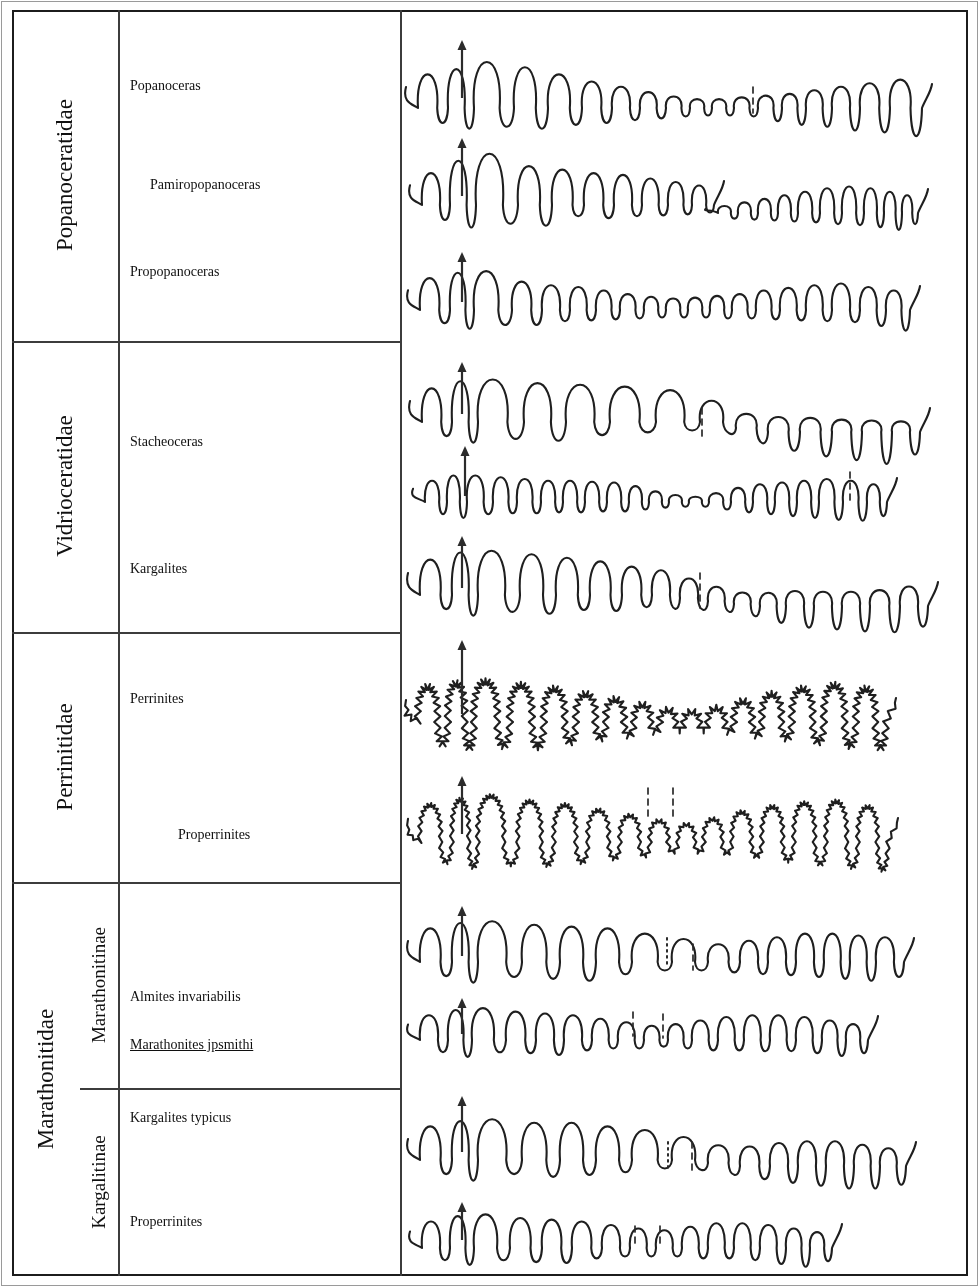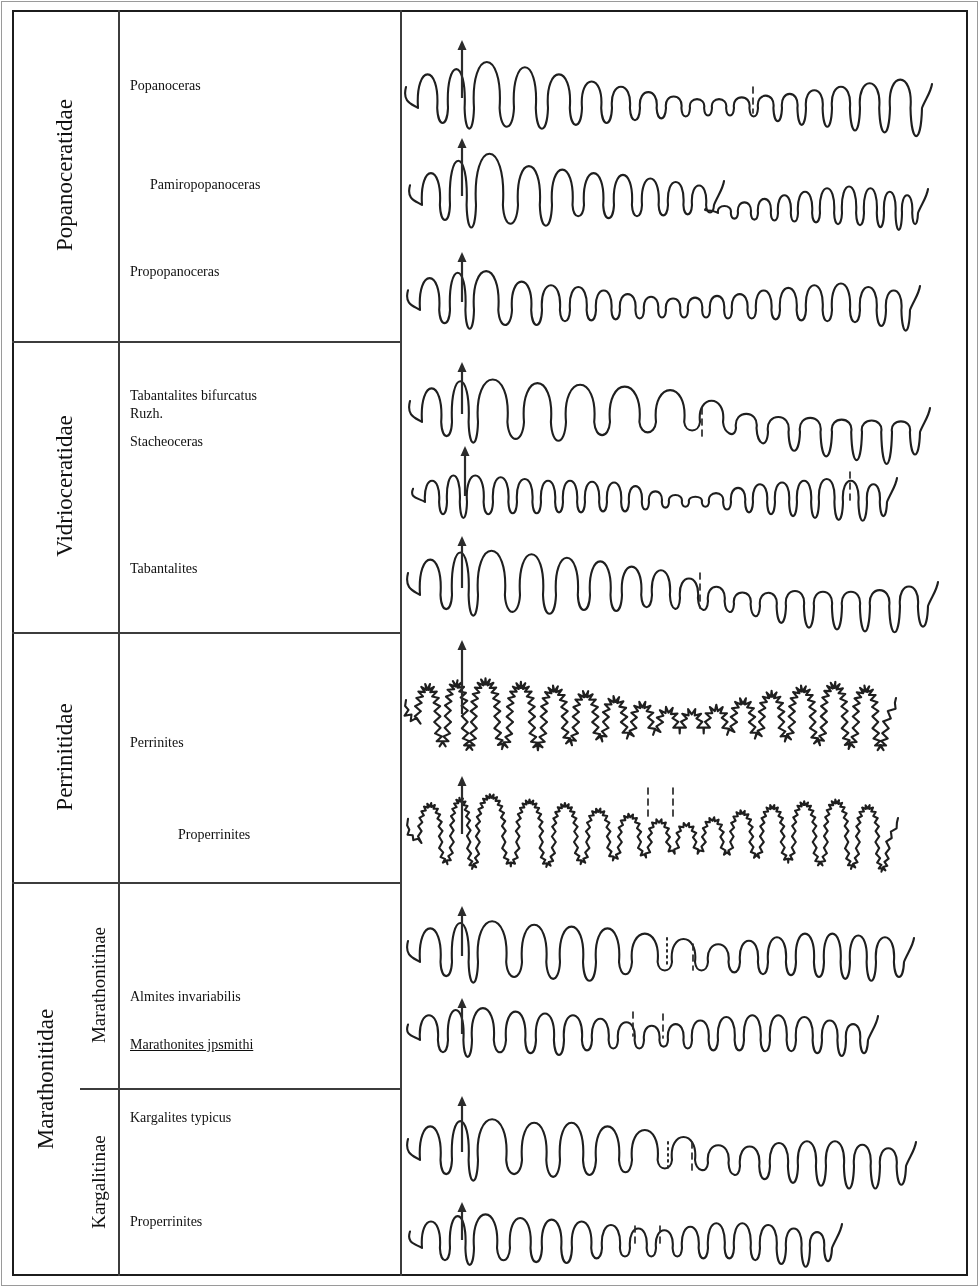--- a/index.html
+++ b/index.html
@@ -45,28 +45,24 @@
   <div class="family-label" style="left:65px;top:757px;">Perrinitidae</div>
   <div class="family-label" style="left:46px;top:1079px;">Marathonitidae</div>
 
   <div class="subfamily-label" style="left:99px;top:985px;">Marathonitinae</div>
   <div class="subfamily-label" style="left:99px;top:1182px;">Kargalitinae</div>
 
   <div class="genus-label" style="top:78px;">Popanoceras</div>
   <div class="genus-label" style="top:177px;margin-left:20px;">Pamiropopanoceras</div>
   <div class="genus-label" style="top:264px;">Propopanoceras</div>
 
-  <div class="genus-label" style="top:387px;">
-    <span class="line">Tabantalites bifurcatus</span>
-    <span class="line">Ruzh.</span>
-  </div>
   <div class="genus-label" style="top:434px;">Stacheoceras</div>
-  <div class="genus-label" style="top:561px;">Tabantalites</div>
+  <div class="genus-label" style="top:561px;">Kargalites</div>
 
-  <div class="genus-label" style="top:691px;margin-top:44px;">Perrinites</div>
+  <div class="genus-label" style="top:691px;">Perrinites</div>
   <div class="genus-label" style="top:827px;margin-left:48px;">Properrinites</div>
 
   <div class="genus-label" style="top:989px;">Almites invariabilis</div>
   <div class="genus-label" style="top:1037px;text-decoration:underline;">Marathonites jpsmithi</div>
   <div class="genus-label" style="top:1110px;">Kargalites typicus</div>
   <div class="genus-label" style="top:1214px;">Properrinites</div>
 
   <svg id="sutures" width="568" height="1266" viewBox="0 0 568 1266">
       <g>
         <path d="M 6 77.1 C 2 92.3, 12 94, 18 98 C 15 53.2, 40.2 53.2, 37.2 98 C 38.1 118, 47.1 118, 48 98 C 45.4 46.1, 67.2 46.1, 64.6 98 C 65.4 125.5, 73.2 125.5, 74 98 C 70 36.6, 103.6 36.6, 99.6 98 C 100.8 123, 112.8 123, 114 98 C 110.6 43.7, 139.2 43.7, 135.8 98 C 136.8 125.5, 147 125.5, 148 98 C 144.6 53.2, 173.2 53.2, 169.8 98 C 170.8 120.5, 181 120.5, 182 98 C 179 62.6, 204.2 62.6, 201.2 98 C 202.1 118, 211.1 118, 212 98 C 209.2 69.7, 232.7 69.7, 229.9 98 C 230.8 114.3, 239.2 114.3, 240 98 C 237.4 76.8, 259.2 76.8, 256.6 98 C 257.4 111.8, 265.2 111.8, 266 98 C 263.6 82.7, 283.8 82.7, 281.4 98 C 282.1 109.3, 289.3 109.3, 290 98 C 287.8 86.2, 306.3 86.2, 304.1 98 C 304.7 108, 311.3 108, 312 98 C 309.8 86.2, 328.3 86.2, 326.1 98 C 326.7 108, 333.3 108, 334 98 C 331.6 83.8, 351.8 83.8, 349.4 98 C 350.1 109.3, 357.3 109.3, 358 98 C 355.6 81.5, 375.8 81.5, 373.4 98 C 374.1 115.5, 381.3 115.5, 382 98 C 379.6 79.1, 399.8 79.1, 397.4 98 C 398.1 120.5, 405.3 120.5, 406 98 C 403.4 74.4, 425.2 74.4, 422.6 98 C 423.4 123, 431.2 123, 432 98 C 429.2 69.7, 452.7 69.7, 449.9 98 C 450.8 128, 459.2 128, 460 98 C 457 65, 482.2 65, 479.2 98 C 480.1 130.5, 489.1 130.5, 490 98 C 486.8 60.2, 513.7 60.2, 510.5 98 C 511.4 135.5, 521 135.5, 522 98 C 525 90, 531 82, 532 74" fill="none" stroke="#1f1f1f" stroke-width="2.1" stroke-linecap="round" stroke-linejoin="round"></path>

